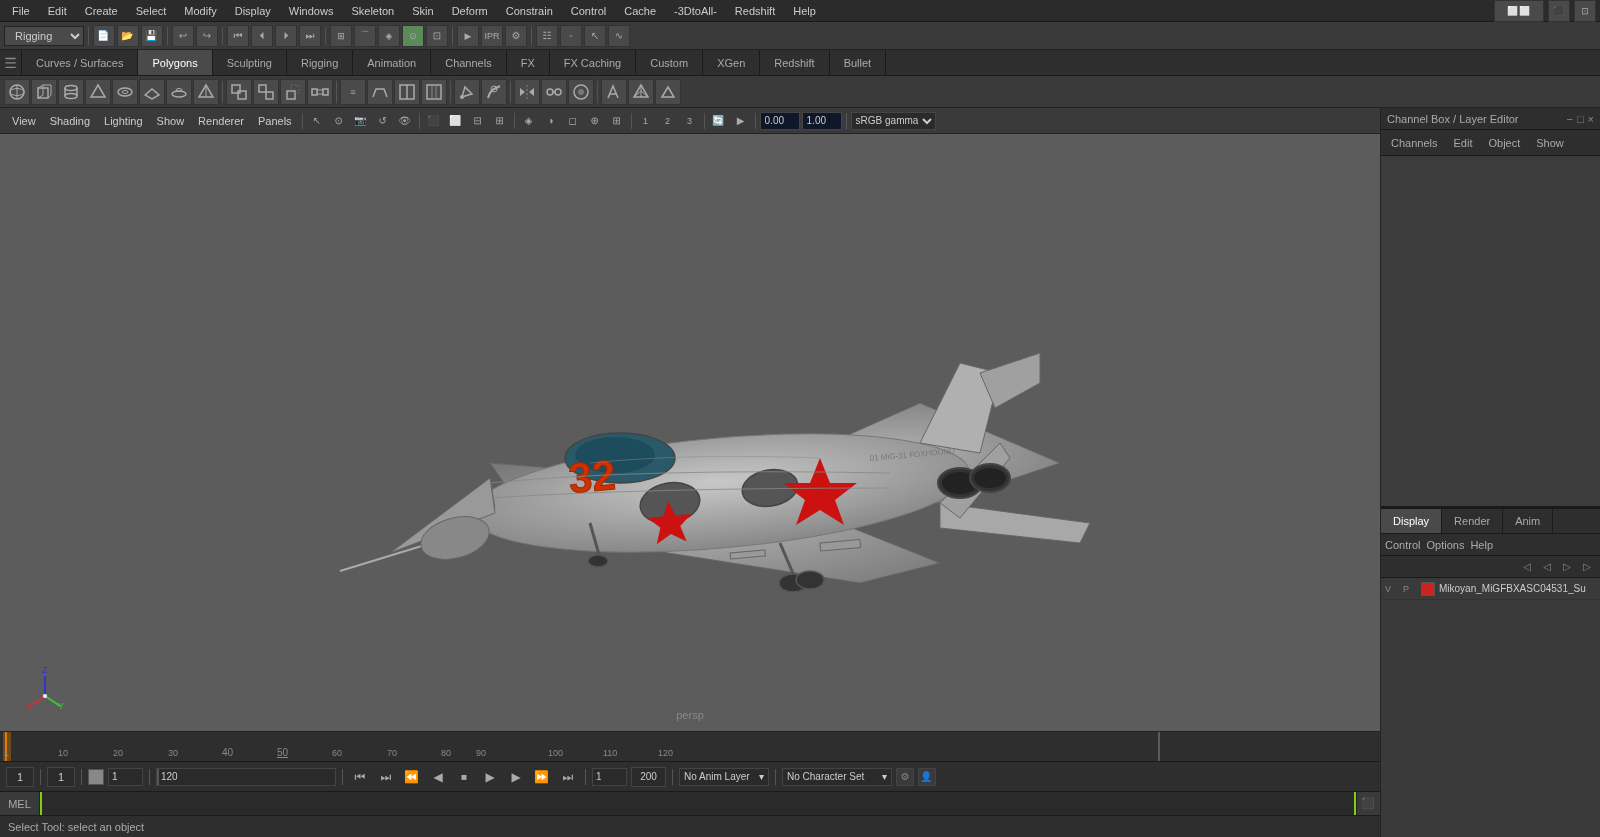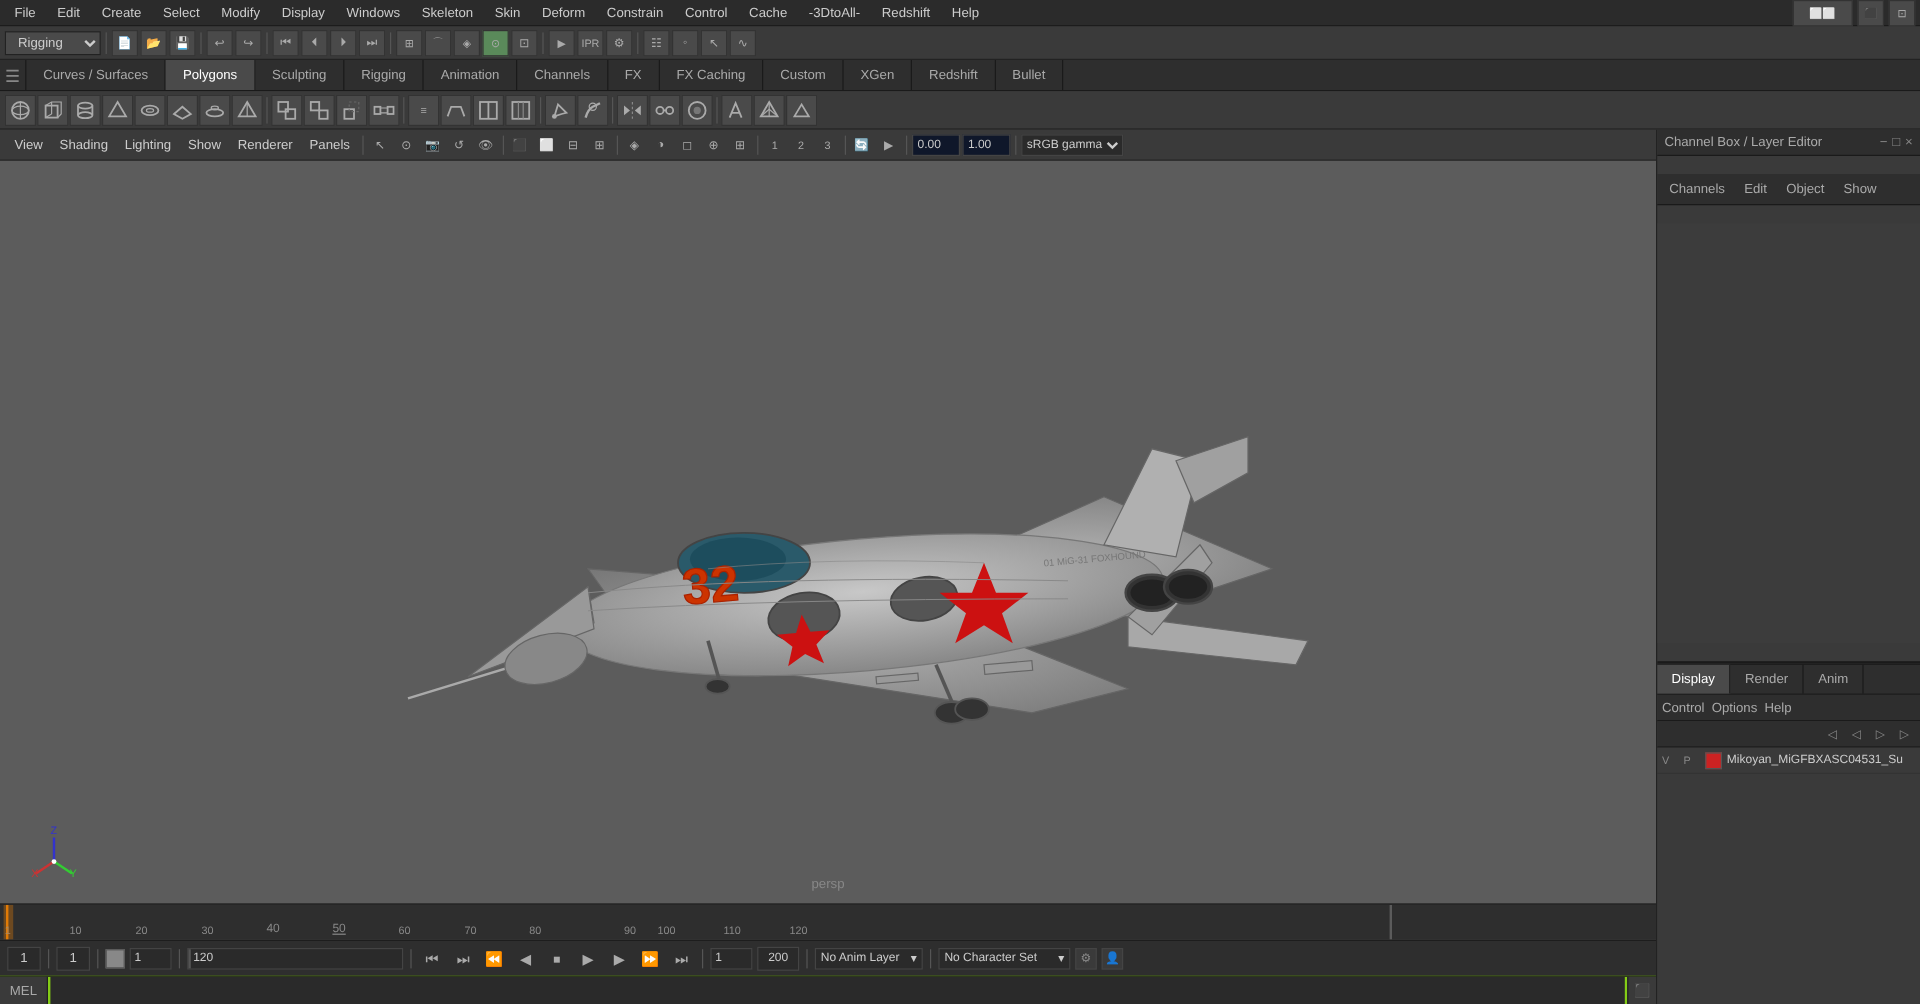--- a/index.html
+++ b/index.html
@@ -221,21 +221,20 @@
       height: 50px;
     }
 
     
     #right-panel {
       width: 220px;
       background: #3a3a3a;
       border-left: 1px solid #222;
       display: flex;
       flex-direction: column;
-      gap: 15px;
     }
     #channel-box-header {
       height: 22px;
       background: #2e2e2e;
       display: flex;
       align-items: center;
       justify-content: space-between;
       padding: 0 6px;
       border-bottom: 1px solid #1a1a1a;
     }
@@ -981,21 +980,21 @@
 
             <span style="position:absolute; bottom:3px; left:4px; font-size:9px; color:#888;">1</span>
             <span style="position:absolute; bottom:3px; left:58px; font-size:9px; color:#888;">10</span>
             <span style="position:absolute; bottom:3px; left:113px; font-size:9px; color:#888;">20</span>
             <span style="position:absolute; bottom:3px; left:168px; font-size:9px; color:#888;">30</span>
             <span style="position:absolute; bottom:3px; left:222px; font-size:10px; color:#888;">40</span>
             <span style="position:absolute; bottom:3px; left:277px; font-size:10px; color:#888;text-decoration:underline;">50</span>
             <span style="position:absolute; bottom:3px; left:332px; font-size:9px; color:#888;">60</span>
             <span style="position:absolute; bottom:3px; left:387px; font-size:9px; color:#888;">70</span>
             <span style="position:absolute; bottom:3px; left:441px; font-size:9px; color:#888;">80</span>
-            <span style="position:absolute; bottom:3px; left:520px; font-size:9px; color:#888;">90</span>
+            <span style="position:absolute; bottom:3px; left:476px; font-size:9px; color:#888;">90</span>
             <span style="position:absolute; bottom:3px; left:548px; font-size:9px; color:#888;">100</span>
             <span style="position:absolute; bottom:3px; left:603px; font-size:9px; color:#888;">110</span>
             <span style="position:absolute; bottom:3px; left:658px; font-size:9px; color:#888;">120</span>
 
             <div style="position:absolute; top:0; right:220px; width:2px; height:100%; background:#888; opacity:0.5;"></div>
 
             <div style="position:absolute; top:0; left:3px; width:8px; height:100%; background:#ff8800; opacity:0.3;"></div>
           </div>
         </div>
 
@@ -1046,20 +1045,23 @@
           <div class="bc-btn" style="font-size:10px;">👤</div>
         </div>
       </div>
 
       <div id="script-bar" style="height:24px; background:#84cc16; display:flex; align-items:center; border-top:1px solid #1a1a1a;">
         <div id="script-type">MEL</div>
         <input id="script-input" type="text" placeholder="" style="">
         <div id="script-icon">⬛</div>
       </div>
 
+      <div id="status-bar">
+        <span id="status-text">Select Tool: select an object</span>
+      </div>
     </div>
 
     <div id="right-panel" style="height: 100%;">
 
       <div id="channel-box-header">
         <span class="channel-header-title">Channel Box / Layer Editor</span>
         <div class="channel-header-btns">
           <span class="ch-btn">−</span>
           <span class="ch-btn">□</span>
           <span class="ch-btn">×</span>

